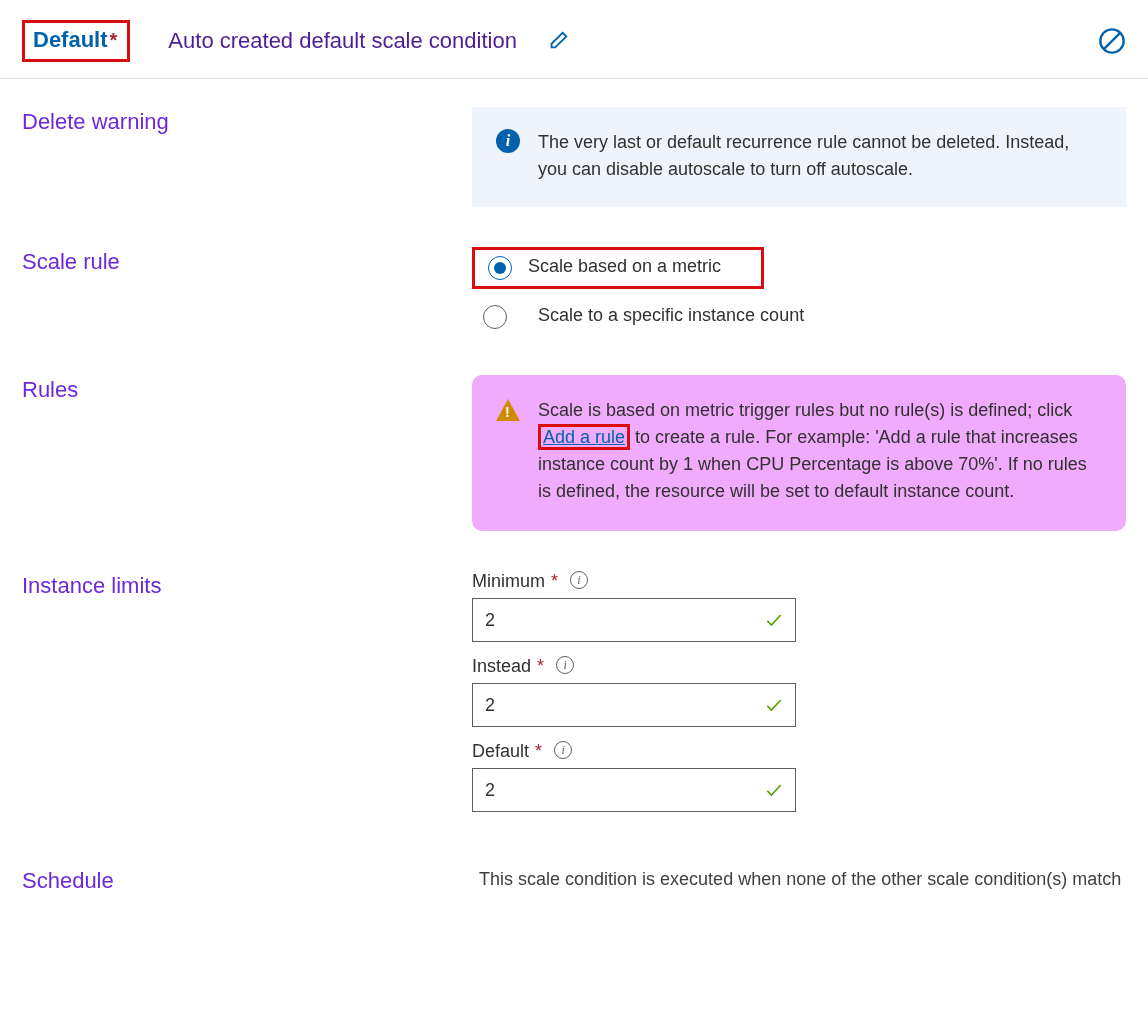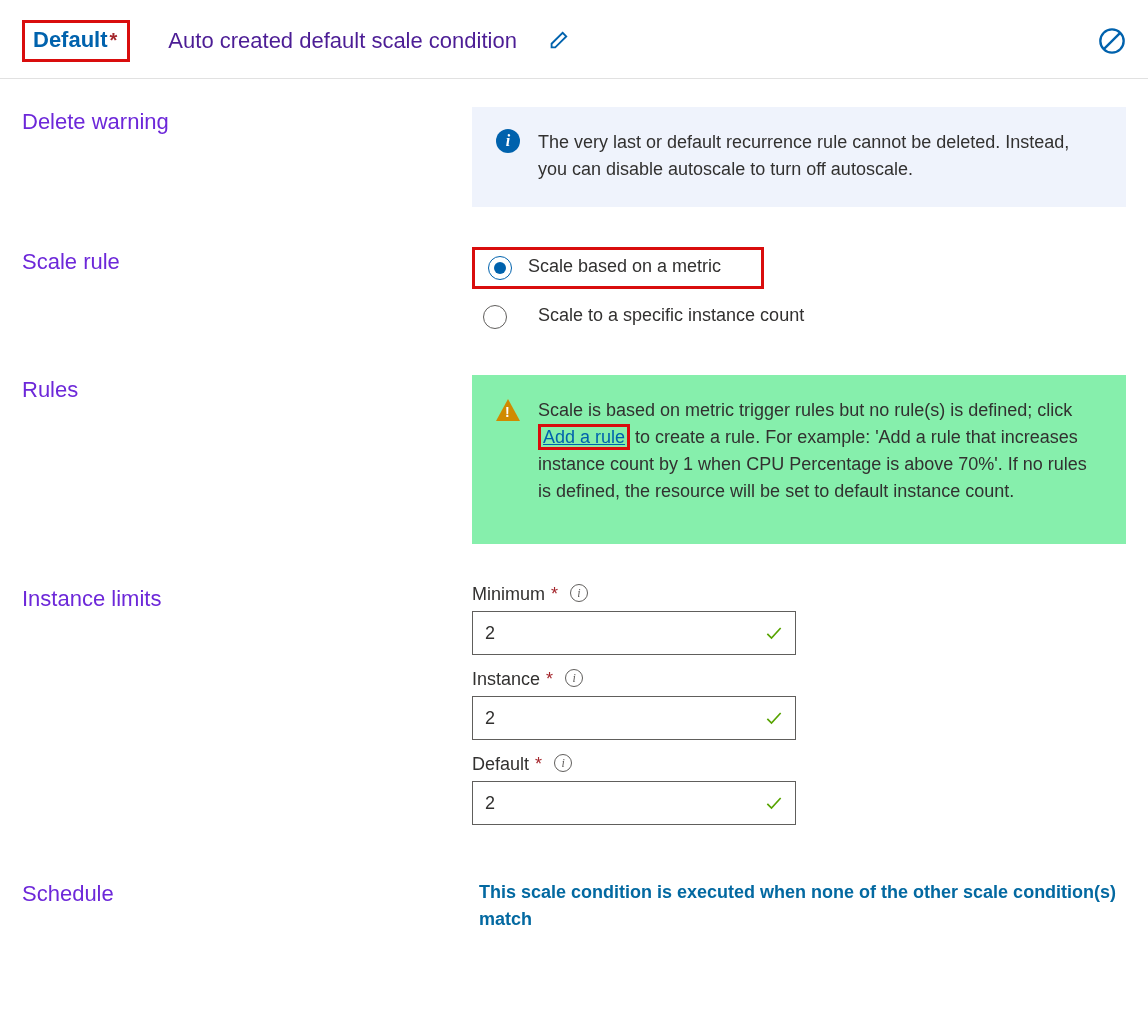--- a/index.html
+++ b/index.html
@@ -123,24 +123,25 @@
   .radio.checked::after {
     content: "";
     width: 12px;
     height: 12px;
     background: #0062ad;
     border-radius: 50%;
   }
   .radio.checked { border-color: #0062ad; }
   .radio-label { font-size: 18px; }
   .warn-box {
-    background: #86efac;
-    padding: 22px 30px 39px 24px;
+    background: #f0abfc;
+    padding: 22px 30px 26px 24px;
     display: flex;
     gap: 18px;
+    border-radius: 10px;
   }
   .warn-triangle {
     width: 0;
     height: 0;
     border-left: 12px solid transparent;
     border-right: 12px solid transparent;
     border-bottom: 22px solid #d08a00;
     position: relative;
     flex-shrink: 0;
     margin-top: 2px;
@@ -209,23 +210,23 @@
     position: absolute;
     right: 12px;
     top: 50%;
     transform: translateY(-50%);
     width: 20px;
     height: 20px;
     color: #57a300;
   }
   .schedule-text {
     font-size: 18px;
-    font-weight: 700;
+    font-weight: 400;
     line-height: 1.5;
-    color: #0369a1;
+    color: #404040;
   }
 </style>
 </head>
 <body>
 
 <div class="header">
   <span class="condition-name-box">
     <span class="condition-name">Default</span>
     <span class="req-star-blue">*</span>
   </span>
@@ -290,21 +291,21 @@
         <div class="num-input-wrap">
           <input class="num-input" value="2" style="">
           <svg class="valid-check" viewBox="0 0 24 24" fill="none" stroke="currentColor" stroke-width="2">
               <polyline points="4 13 9 18 20 6"></polyline>
             </svg>
         </div>
       </div>
 
       <div class="field-group">
         <div class="field-label-line">
-          <span>Instance</span>
+          <span>Instead</span>
           <span class="req-star">*</span>
           <span class="help-circle">i</span>
         </div>
         <div class="num-input-wrap">
           <input class="num-input" value="2" style="">
           <svg class="valid-check" viewBox="0 0 24 24" fill="none" stroke="currentColor" stroke-width="2">
               <polyline points="4 13 9 18 20 6"></polyline>
             </svg>
         </div>
       </div>

